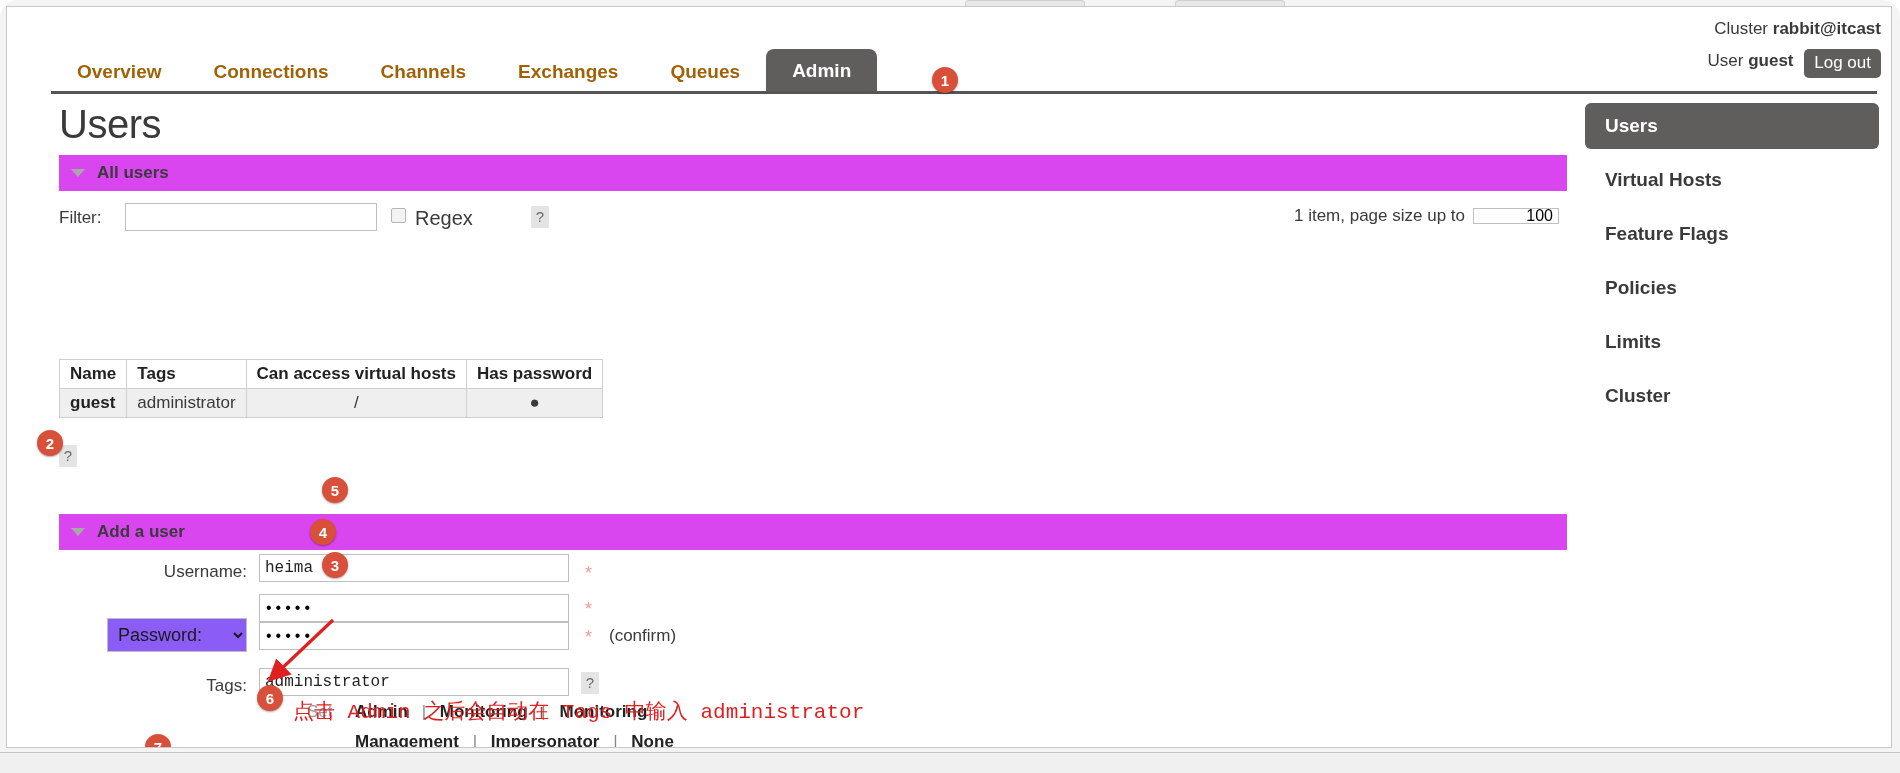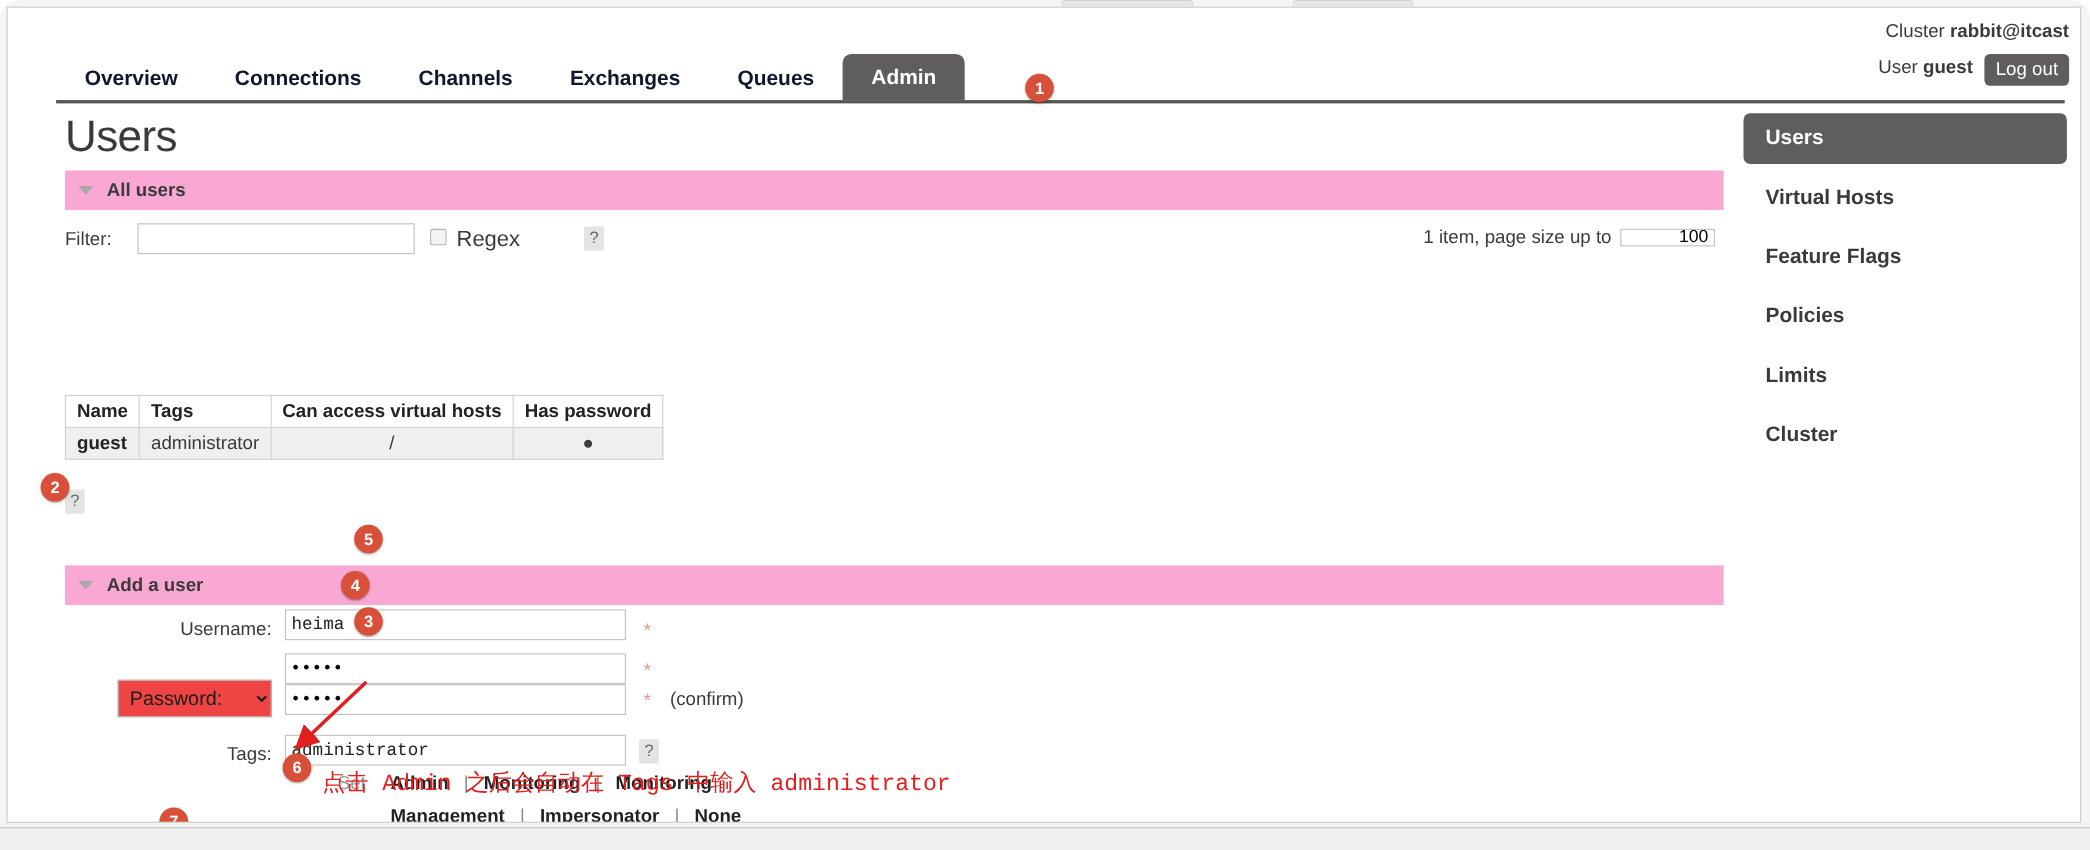--- a/index.html
+++ b/index.html
@@ -84,21 +84,21 @@
   .nav-list {
     position: absolute;
     left: 44px; top: 0;
     display: flex;
     align-items: flex-end;
     height: 42px;
   }
   .nav-item {
     font-size: 19px;
     font-weight: bold;
-    color: #0f172a;
+    color: #a16207;
     padding: 0 26px 10px 26px;
     cursor: pointer;
     white-space: nowrap;
     line-height: 1;
   }
   .nav-item.active {
     background: #605e5c;
     color: #ffffff;
     border-radius: 8px 8px 0 0;
     padding: 12px 26px 11px 26px;
@@ -117,21 +117,21 @@
     font-size: 40px;
     color: #3a3a3a;
     font-weight: normal;
     letter-spacing: -0.5px;
   }
   .section-head {
     position: absolute;
     left: 52px;
     width: 1508px;
     height: 36px;
-    background: #f9a8d4;
+    background: #d946ef;
     display: flex;
     align-items: center;
     padding-left: 12px;
   }
   .caret {
     display: inline-block;
     width: 0; height: 0;
     border-left: 7px solid transparent;
     border-right: 7px solid transparent;
     border-top: 8px solid #a8a8a8;
@@ -245,21 +245,21 @@
     color: #222;
     outline: none;
   }
   .star { position: absolute; left: 526px; top: 9px; color: #f09b96; font-size: 18px; }
   .confirm-txt { position: absolute; left: 550px; top: 8px; font-size: 17px; color: #3a3a3a; }
   .pwd-select {
     position: absolute;
     left: 48px; top: 26px;
     width: 140px; height: 34px;
     border: 1px solid #bdbdbd;
-    background: #ef4444;
+    background: #8b5cf6;
     font-size: 18px;
     font-family: "Liberation Sans", sans-serif;
     color: #1a1a1a;
     padding: 0 6px;
     outline: none;
     cursor: pointer;
   }
   .dots {
     position: absolute;
     left: 200px;

